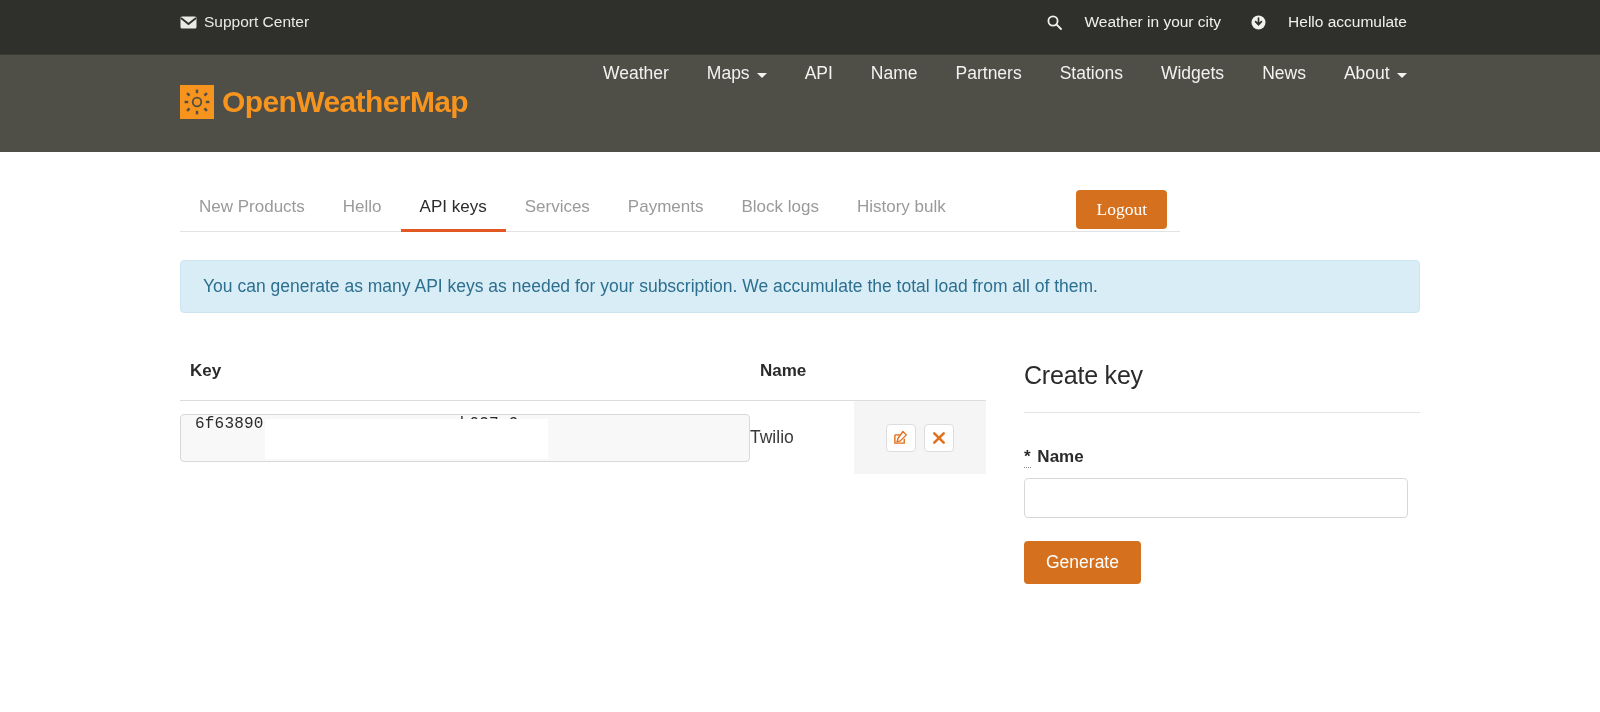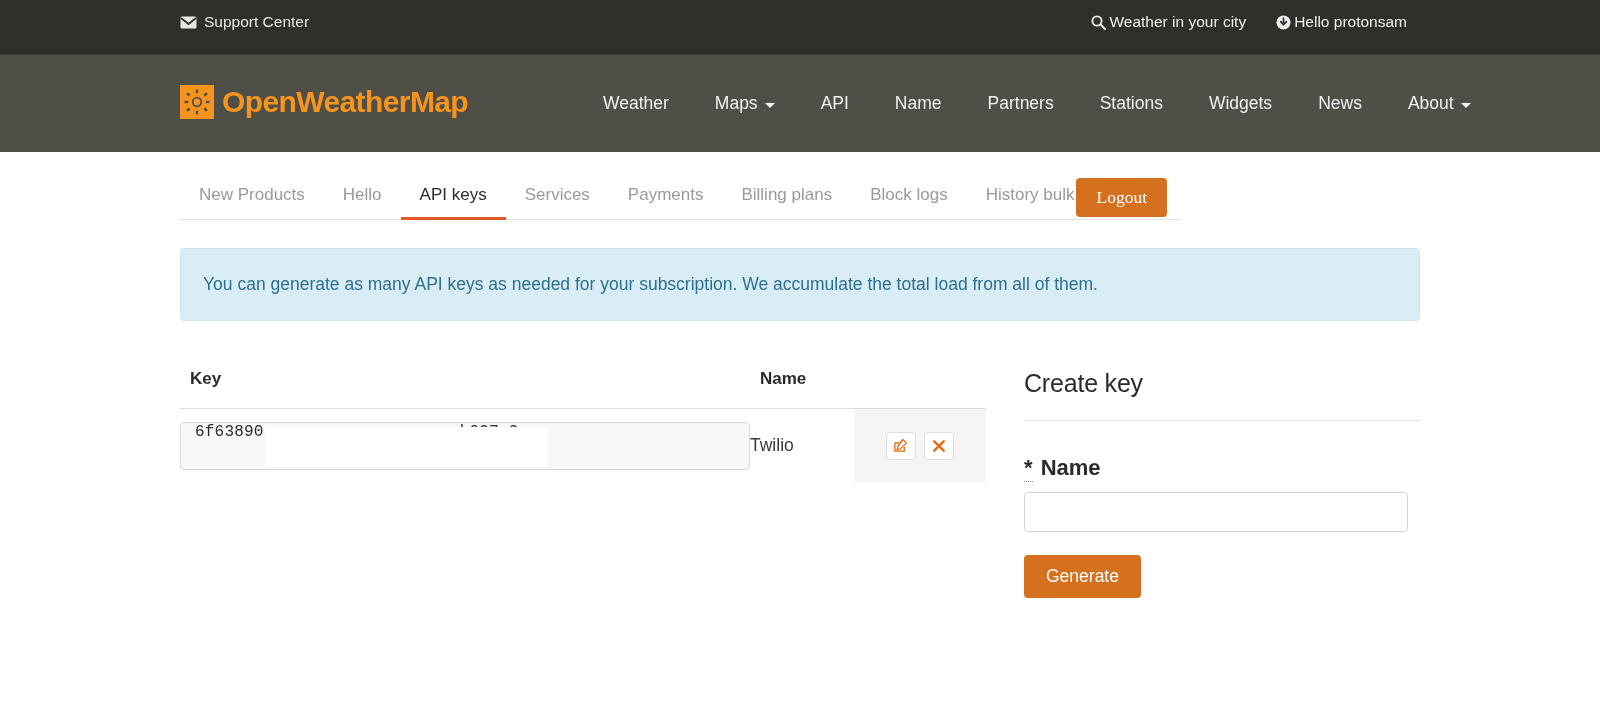--- a/index.html
+++ b/index.html
@@ -28,21 +28,21 @@
     position: absolute; left: 0px; top: 13px;
     color: #e9e9e7; font-size: 15.5px; text-decoration: none;
     display: flex; align-items: center; gap: 7px; cursor: pointer;
   }
   .right-links {
     position: absolute; right: 13px; top: 13px;
     display: flex; align-items: center; gap: 30px;
   }
   .right-links a {
     color: #f0f0ee; font-size: 15.5px; text-decoration: none;
-    display: flex; align-items: center; gap: 3px; cursor: pointer;
+    display: flex; align-items: center; gap: 22px; cursor: pointer;
   }
   .ico { display: inline-flex; align-items: center; justify-content: center; }
 
   
   .navbar {
     height: 97px;
     background: #4f4e47;
     position: relative;
   }
   .navbar-inner {
@@ -58,21 +58,21 @@
     width: 34px; height: 34px; background: #f7941e;
     display: inline-flex; align-items: center; justify-content: center;
     flex: none;
   }
   .brand-text {
     color: #f7941e; font-size: 30px; font-weight: bold;
     letter-spacing: -0.6px; line-height: 1; white-space: nowrap;
   }
   .mainnav {
     position: absolute; left: 404px; top: 0; height: 100%;
-    display: flex; align-items: center; gap: 8px;
+    display: flex; align-items: flex-start; gap: 0px;
   }
   .mainnav a {
     color: #f2f2f0; font-size: 17.5px; text-decoration: none;
     padding: 8px 19px; display: inline-flex; align-items: center; gap: 7px;
     cursor: pointer; white-space: nowrap;
   }
   .caret {
     width: 0; height: 0; display: inline-block;
     border-left: 5px solid transparent;
     border-right: 5px solid transparent;
@@ -85,20 +85,21 @@
     width: 1240px; margin: 0 auto; position: relative;
   }
 
   
   .subnav {
     position: relative; height: 68px;
     display: flex; align-items: flex-end;
     border-bottom: 0;
     padding-top: 30px;
     width: 1000px;
+    margin-top: 12px;
   }
   .tab {
     font-size: 17px; color: #9a9a9a; text-decoration: none;
     padding: 8px 19px 14px 19px;
     border-bottom: 1px solid #e2e2e2;
     cursor: pointer; white-space: nowrap; background: transparent;
   }
   .tab.active {
     color: #2b2b2b;
     border-bottom: 3px solid #e25822;
@@ -116,21 +117,21 @@
   }
 
   
   .alert {
     margin: 28px 0 0 0;
     background: #d9edf7;
     border: 1px solid #cde5f0;
     border-radius: 4px;
     color: #2d6f8e;
     font-size: 17.5px;
-    padding: 24px 22px;
+    padding: 14px 22px;
     line-height: 1.3;
   }
 
   
   .cols { display: flex; margin-top: 48px; }
   .col-left { width: 810px; flex: none; }
   .col-right { width: 430px; flex: none; padding-left: 34px; }
 
   
   table.keys { border-collapse: collapse; width: 806px; table-layout: fixed; }
@@ -179,21 +180,21 @@
   }
 
   
   .panel-title {
     font-size: 25px; color: #2b2b2b; font-weight: normal;
     margin: 0; padding: 0 0 22px 0;
     border-bottom: 1px solid #e4e4e4;
     letter-spacing: -0.2px;
   }
   .field-label {
-    font-size: 22px; color: #2b2b2b; font-weight: bold;
+    font-size: 17px; color: #2b2b2b; font-weight: bold;
     margin-top: 34px; display: block;
   }
   .req-star {
     border-bottom: 1px dotted #8a8a8a; cursor: help;
     padding-bottom: 1px; margin-right: 2px;
   }
   .text-input {
     margin-top: 11px;
     width: 384px; height: 40px;
     border: 1px solid #d8d8d8; border-radius: 4px;
@@ -236,21 +237,21 @@
           </span>
           <span>Weather in your city</span>
         </a>
         <a href="#">
           <span class="ico">
             <svg width="15" height="15" viewBox="0 0 15 15" aria-hidden="true">
               <circle cx="7.5" cy="7.5" r="7" fill="#f0f0ee"></circle>
               <path d="M7.5 3.2 L7.5 9.2 M4.6 6.6 L7.5 9.8 L10.4 6.6" fill="none" stroke="#2f2f2b" stroke-width="1.7" stroke-linecap="round" stroke-linejoin="round"></path>
             </svg>
           </span>
-          <span>Hello protonsam</span>
+          <span>Hello accumulate</span>
         </a>
       </div>
     </div>
   </div>
 
   <div class="navbar">
     <div class="navbar-inner">
       <a class="brand" href="#">
         <span class="brand-mark">
           <svg width="26" height="26" viewBox="0 0 26 26" aria-hidden="true">
@@ -306,21 +307,20 @@
   </div>
 
   <div class="content">
 
     <div class="subnav">
       <a class="tab" href="#"><span>New Products</span></a>
       <a class="tab" href="#"><span>Hello</span></a>
       <a class="tab active" href="#"><span>API keys</span></a>
       <a class="tab" href="#"><span>Services</span></a>
       <a class="tab" href="#"><span>Payments</span></a>
-      <a class="tab" href="#"><span>Billing plans</span></a>
       <a class="tab" href="#"><span>Block logs</span></a>
       <a class="tab" href="#"><span>History bulk</span></a>
       <span class="subnav-filler"></span>
       <button class="logout-btn">Logout</button>
     </div>
 
     <div class="alert">
       <span>You can generate as many API keys as needed for your subscription. We accumulate the total load from all of them.</span>
     </div>
 

